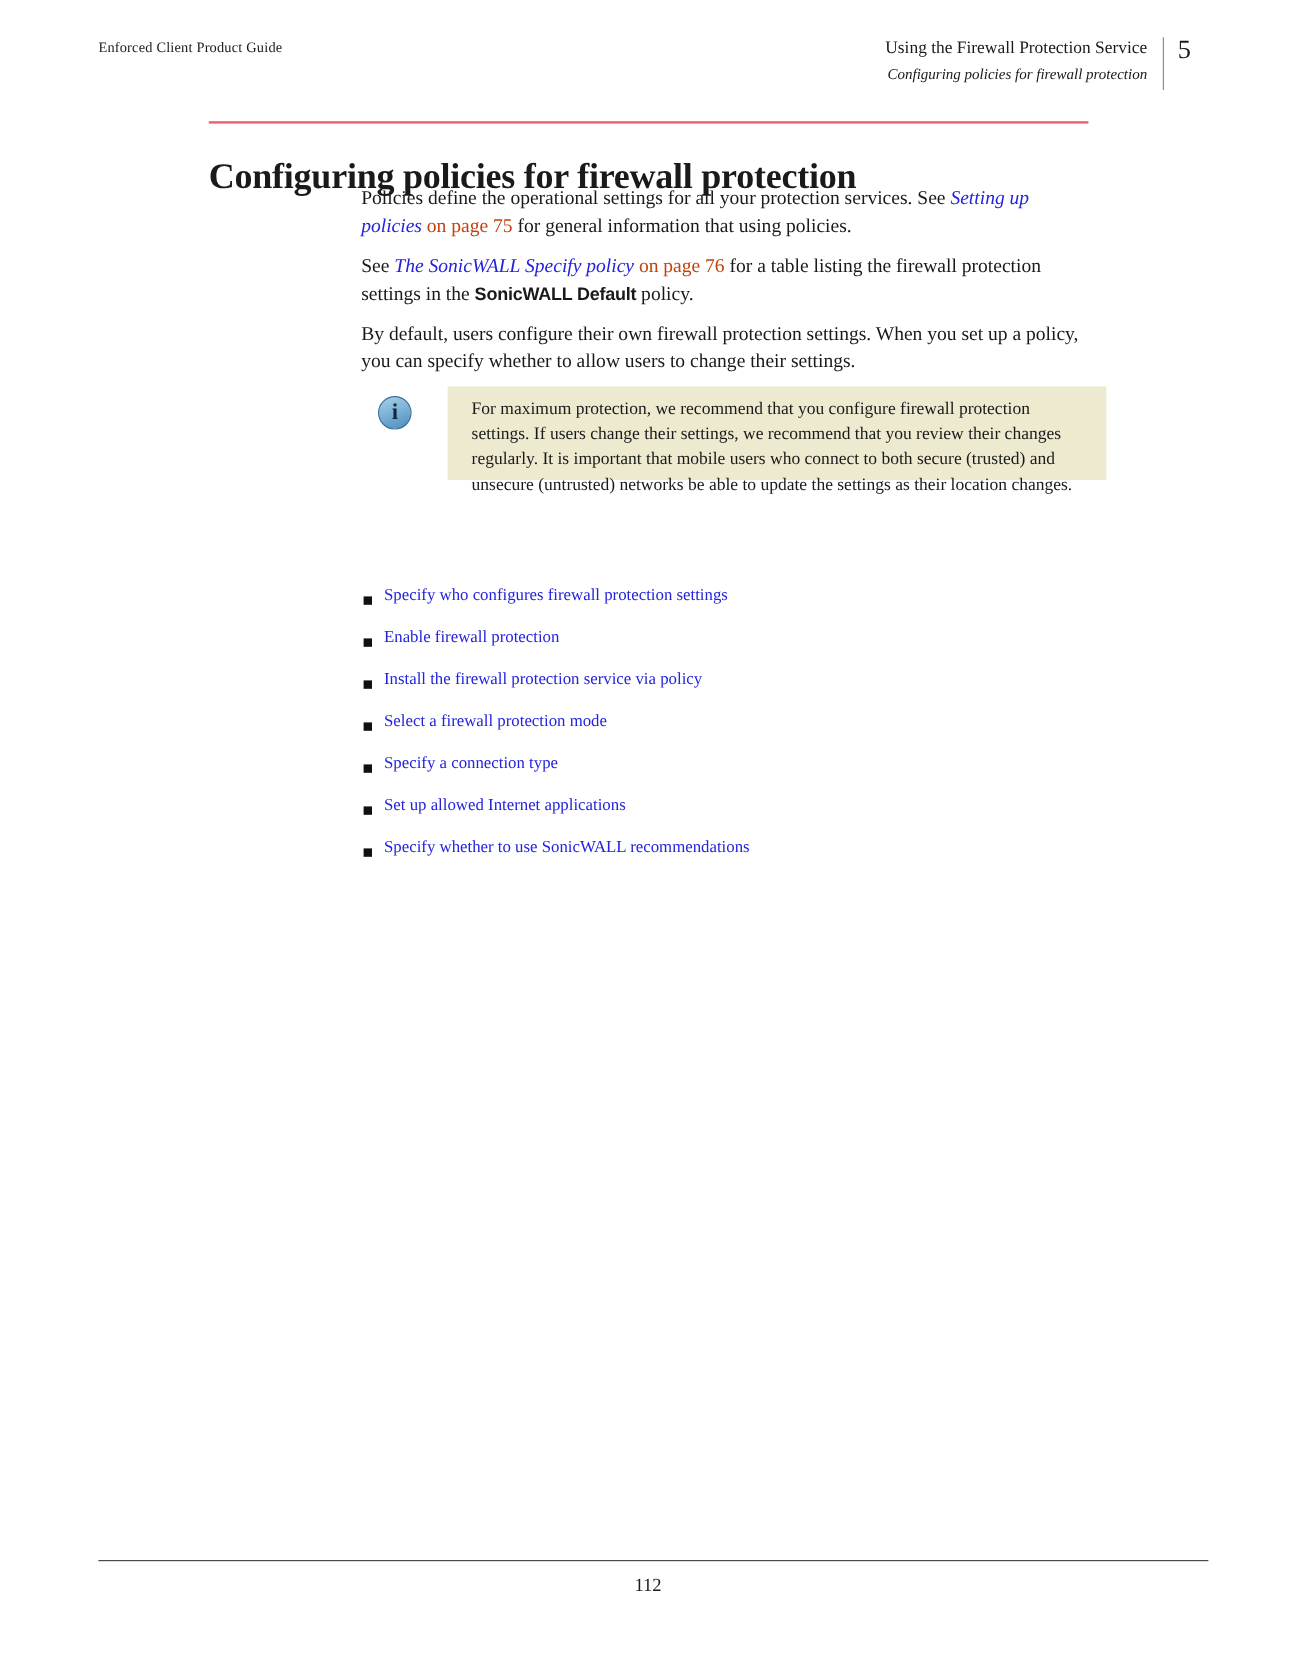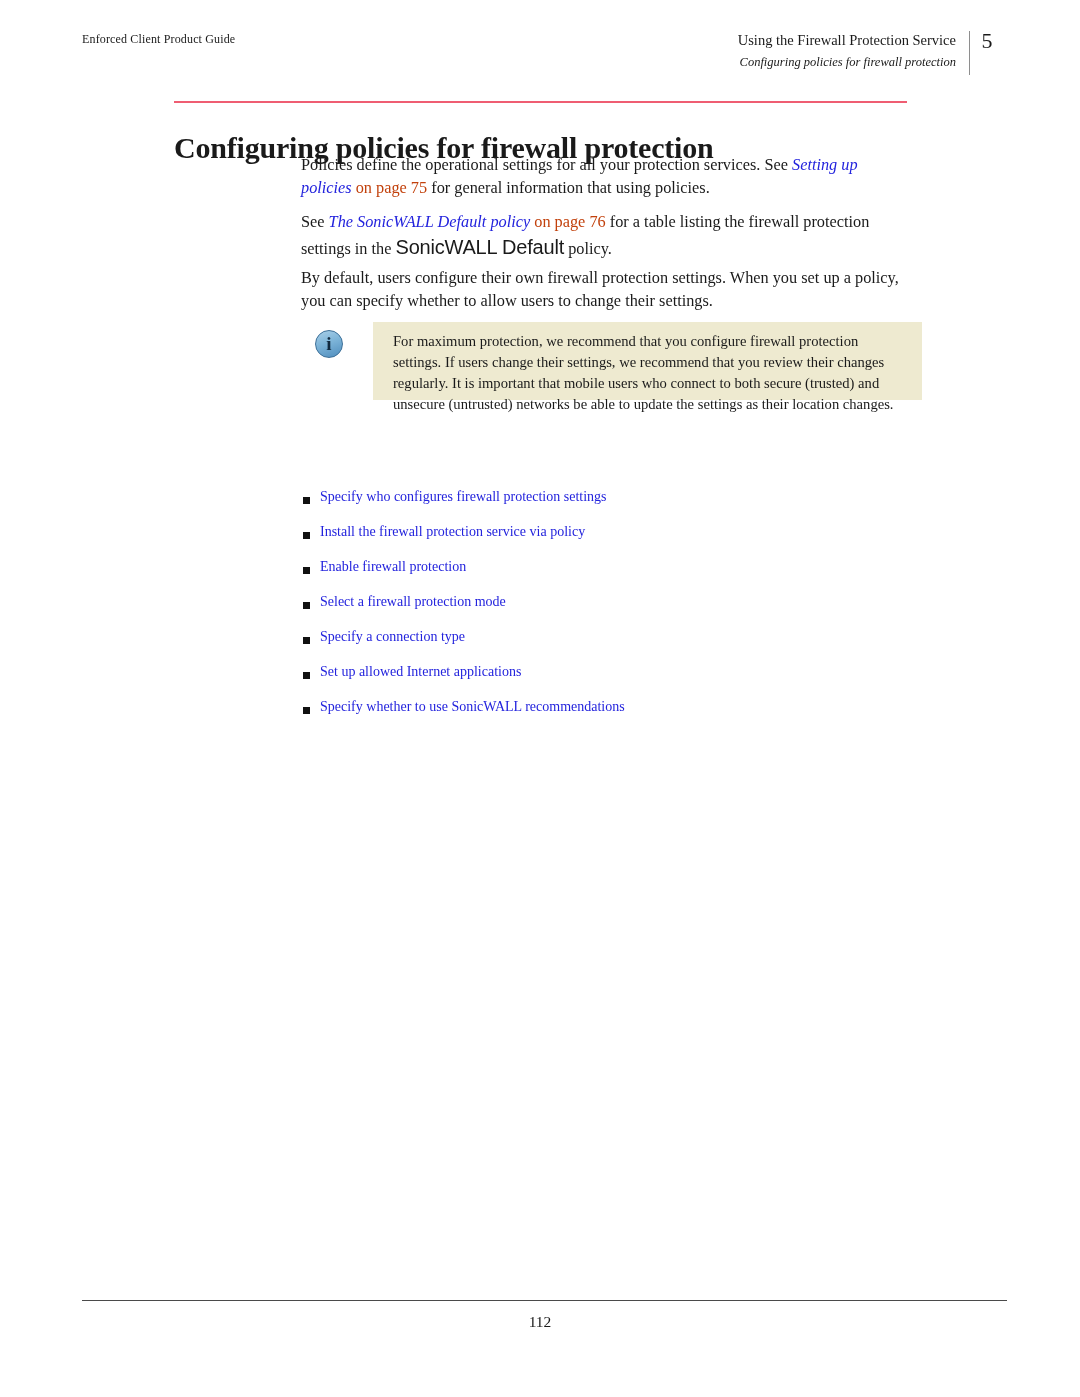--- a/index.html
+++ b/index.html
@@ -112,22 +112,22 @@
   }
   .lnk {
     color: #c2410c;
   }
   .lnk-i {
     color: #2323dd;
     font-style: italic;
   }
   .ui-bold {
     font-family: "Liberation Sans", "DejaVu Sans", sans-serif;
-    font-weight: normal;
-    font-size: 20px;
+    font-weight: bold;
+    font-size: 15px;
     letter-spacing: -.2px;
   }
 
   #para-intro   { position: absolute; top: 153px; }
   #para-default { position: absolute; top: 210px; }
   #para-bydef   { position: absolute; top: 266px; }
   #para-onthe   { position: absolute; top: 432px; }
 
   
   .note-box {
@@ -241,21 +241,21 @@
   </div>
 
   <div class="title-rule"></div>
   <h1 class="chapter-title">Configuring policies for firewall protection</h1>
 
   <div class="body-col para" id="para-intro">
     <span>Policies define the operational settings for all your protection services. See </span><a class="lnk-i" href="#" style="text-decoration:none">Setting up policies</a><a class="lnk" href="#" style="text-decoration:none"> on page 75</a><span> for general information that using policies.</span>
   </div>
 
   <div class="body-col para" id="para-default">
-    <span>See </span><a class="lnk-i" href="#" style="text-decoration:none">The SonicWALL Default policy</a><a class="lnk" href="#" style="text-decoration:none"> on page 76</a><span> for a table listing the firewall protection settings in the </span><span class="ui-bold">SonicWALL Default</span><span> policy.</span>
+    <span>See </span><a class="lnk-i" href="#" style="text-decoration:none">The SonicWALL Specify policy</a><a class="lnk" href="#" style="text-decoration:none"> on page 76</a><span> for a table listing the firewall protection settings in the </span><span class="ui-bold">SonicWALL Default</span><span> policy.</span>
   </div>
 
   <div class="body-col para" id="para-bydef">
     <span>By default, users configure their own firewall protection settings. When you set up a policy, you can specify whether to allow users to change their settings.</span>
   </div>
 
   <div class="note-icon">
     <span class="glyph">i</span>
   </div>
   <div class="note-box">
@@ -265,26 +265,26 @@
 
   <div class="link-list">
 
     <div class="link-item">
       <span class="bullet-sq"></span>
       <a class="link-label" href="#" style="text-decoration:none">Specify who configures firewall protection settings</a>
     </div>
 
     <div class="link-item">
       <span class="bullet-sq"></span>
+      <a class="link-label" href="#" style="text-decoration:none">Enable firewall protection</a>
+    </div>
+
+    <div class="link-item">
+      <span class="bullet-sq"></span>
       <a class="link-label" href="#" style="text-decoration:none">Install the firewall protection service via policy</a>
-    </div>
-
-    <div class="link-item">
-      <span class="bullet-sq"></span>
-      <a class="link-label" href="#" style="text-decoration:none">Enable firewall protection</a>
     </div>
 
     <div class="link-item">
       <span class="bullet-sq"></span>
       <a class="link-label" href="#" style="text-decoration:none">Select a firewall protection mode</a>
     </div>
 
     <div class="link-item">
       <span class="bullet-sq"></span>
       <a class="link-label" href="#" style="text-decoration:none">Specify a connection type</a>

